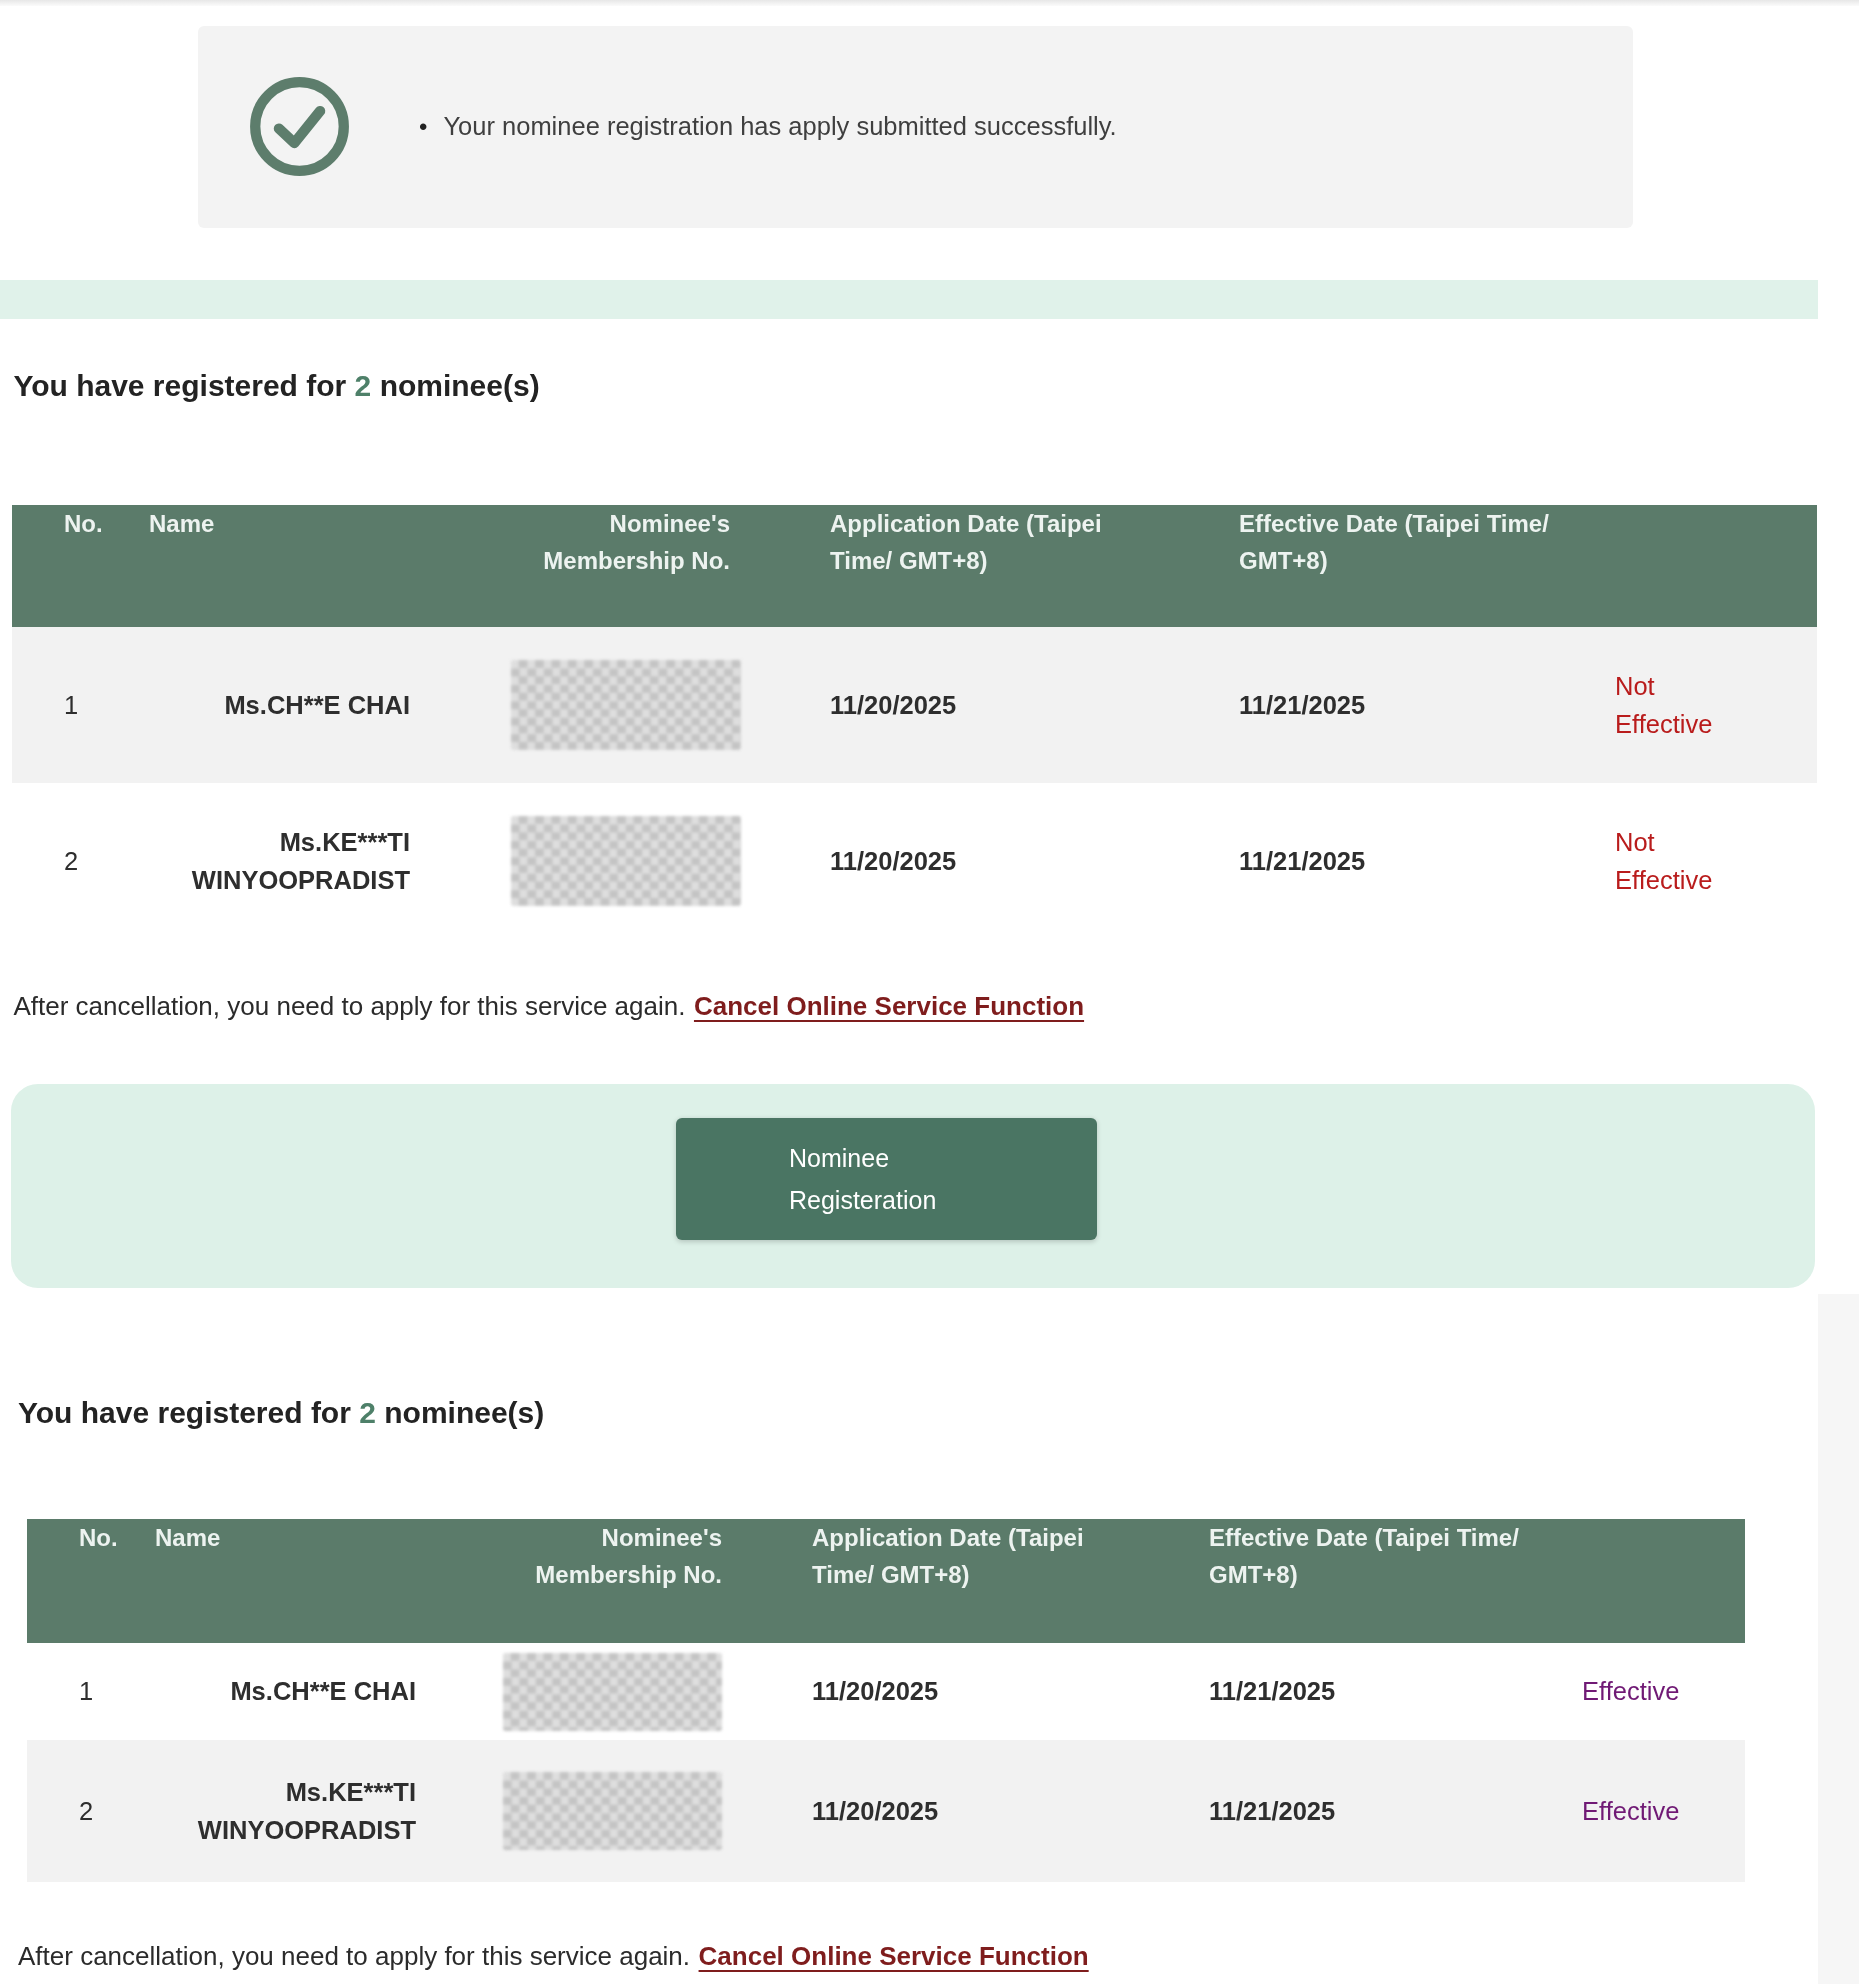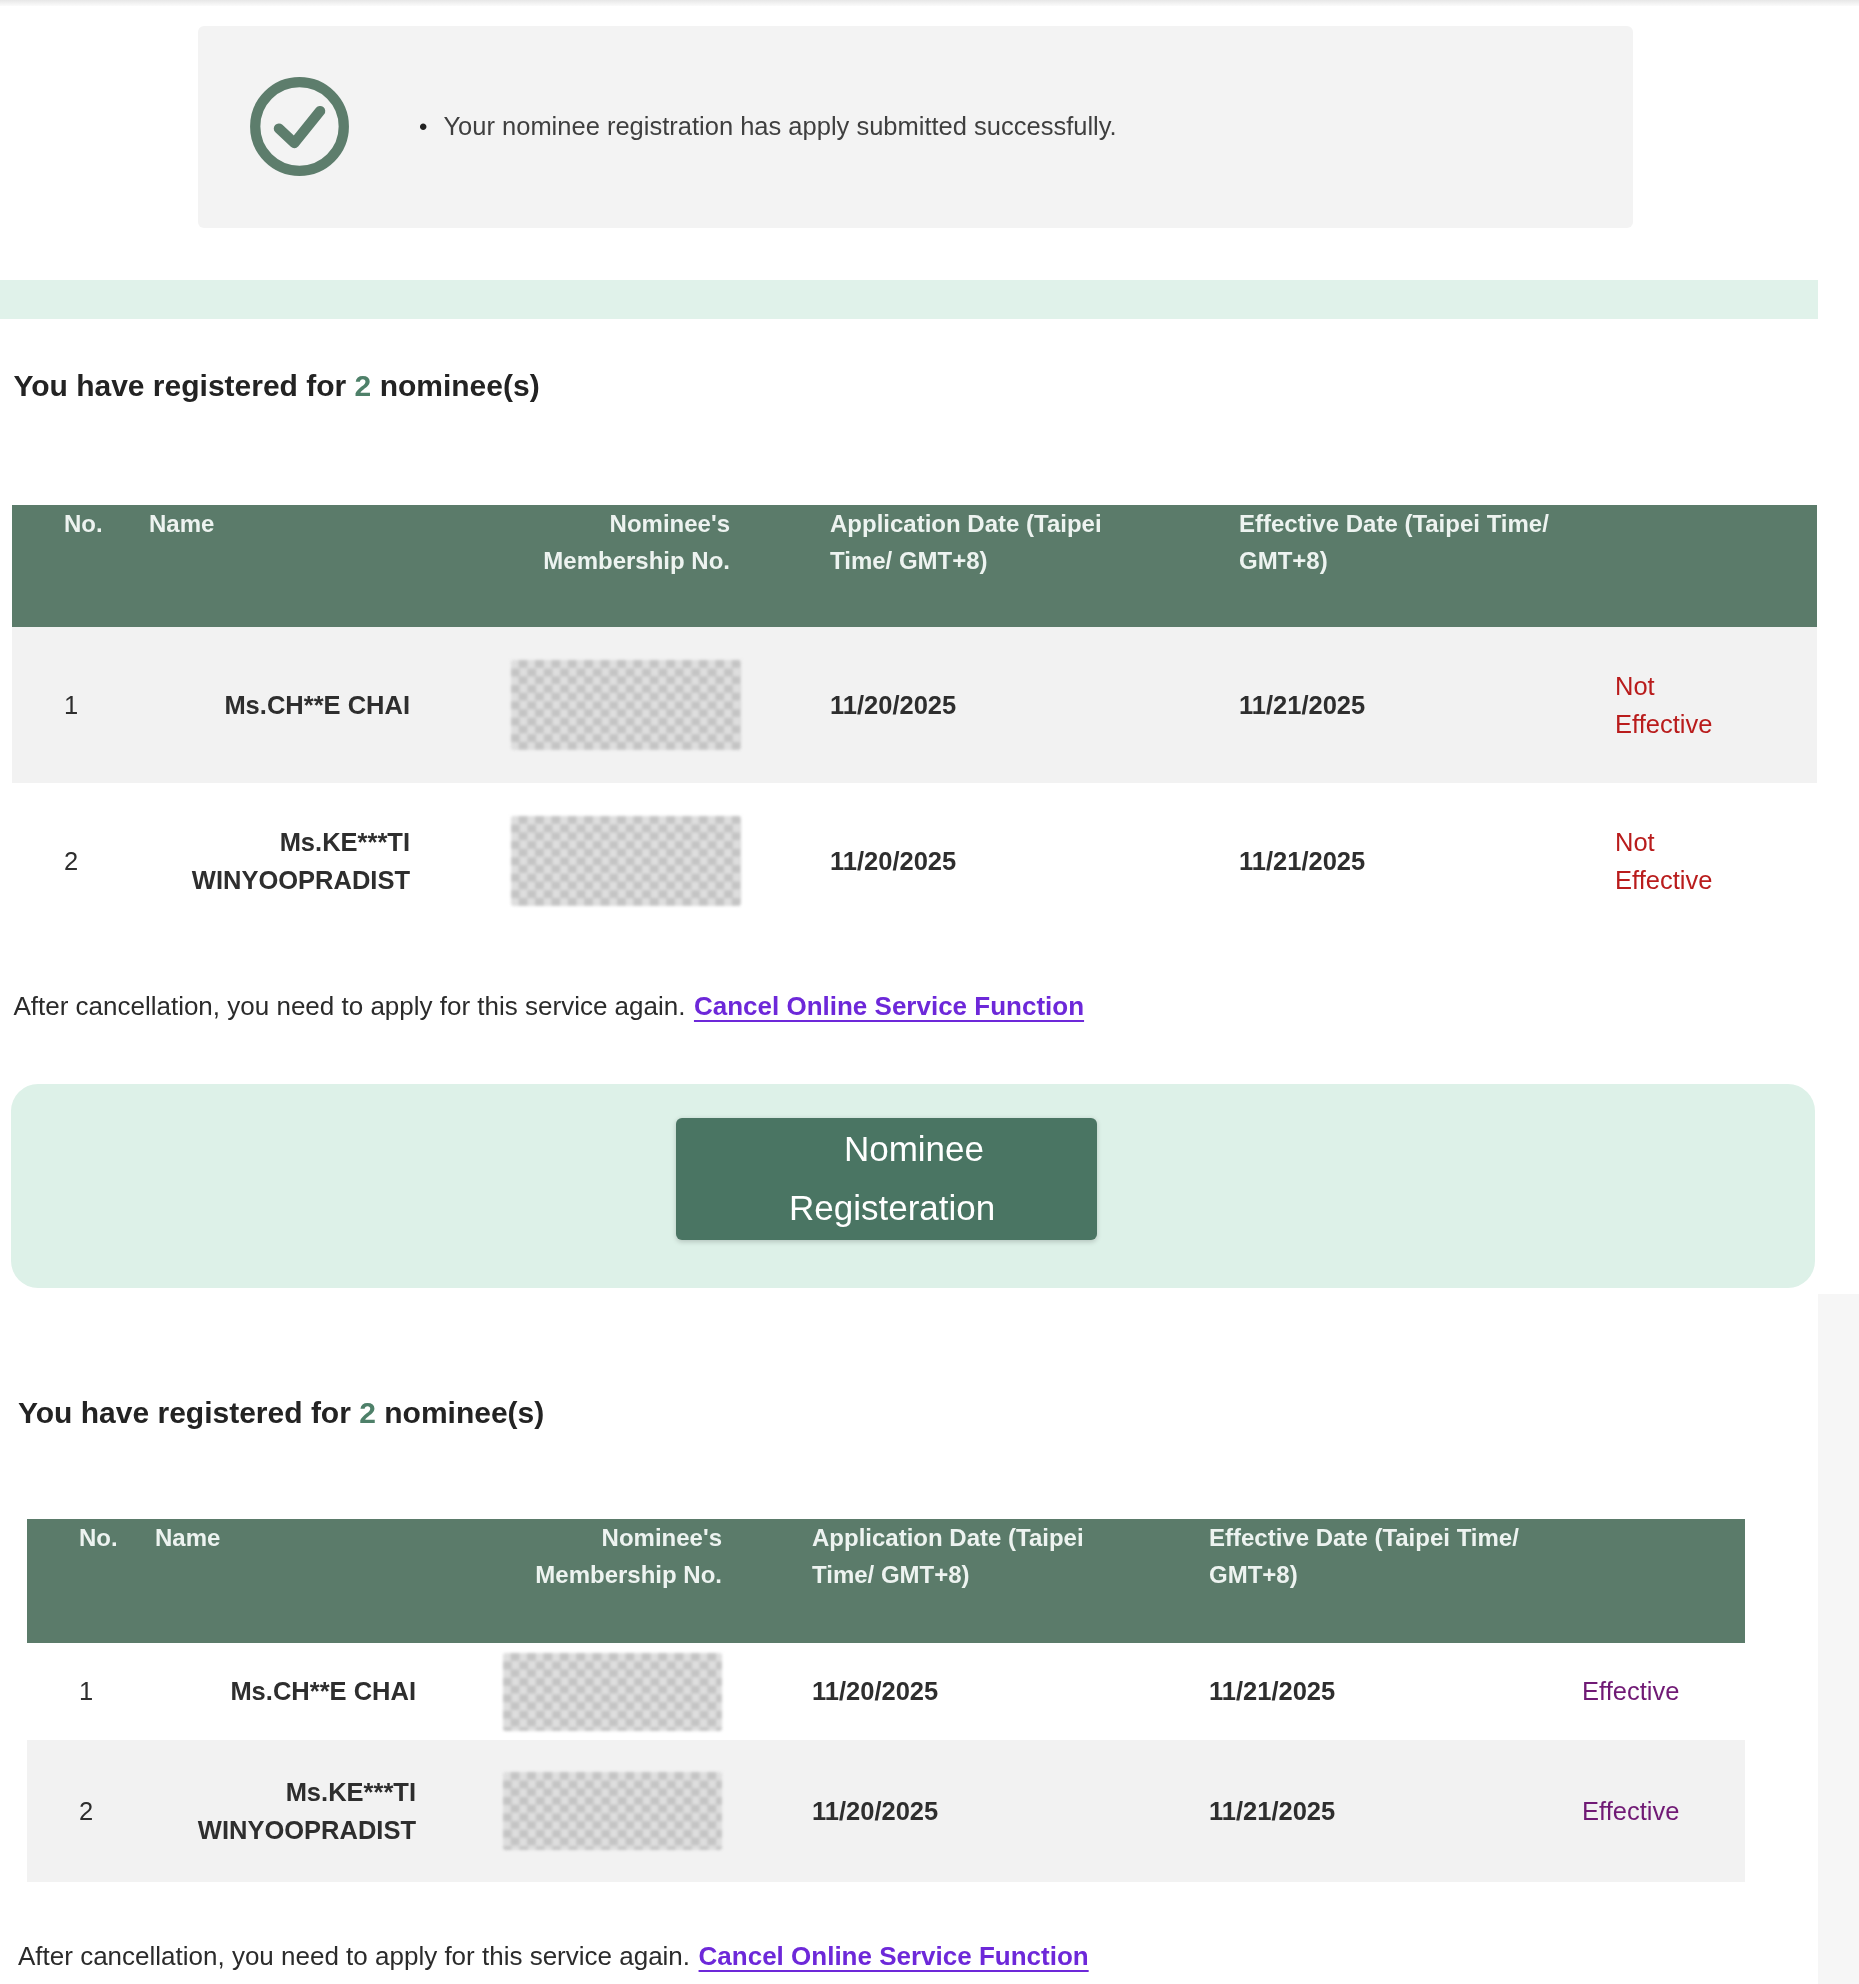--- a/index.html
+++ b/index.html
@@ -17,22 +17,22 @@
   .banner-text{margin-left:68px;font-size:25.5px;color:#3f3f3f;display:flex;align-items:baseline;}
   .bullet{margin-right:16px;font-size:24px;color:#222;}
   
   .mint-strip{position:absolute;left:0;top:280px;width:1818px;height:39px;background:#e0f2ea;}
   .mint-panel{position:absolute;left:11px;top:1084px;width:1804px;height:204px;
     background:#ddf1e8;border-radius:27px;}
   .nominee-btn{position:absolute;left:676px;top:1118px;width:421px;height:122px;
     background:#4a7563;border:none;border-radius:6px;color:#ffffff;
     display:flex;align-items:center;justify-content:center;cursor:pointer;
     box-shadow:0 1.8px 4.9px rgba(0,0,0,0.18);}
-  .nominee-btn span{display:block;width:195px;text-align:right;
-    font-size:35px;font-weight:500;line-height:1.68;
+  .nominee-btn span{display:block;width:195px;text-align:left;
+    font-size:25px;font-weight:500;line-height:1.68;
     font-family:"Liberation Sans", sans-serif;}
   
   .heading{position:absolute;font-size:30px;font-weight:700;color:#232323;white-space:nowrap;}
   .heading .count{color:#4e8069;}
   .h1{left:13.4px;top:369px;}
   .h2{left:18px;top:1396px;}
   
   .tbl{position:absolute;}
   .tbl .hdr{display:grid;background:#5b7b6a;color:#edf3f0;
     font-size:24px;font-weight:600;line-height:1.55;}
@@ -61,21 +61,21 @@
   .status-red{color:#b91c1c;max-width:128px;}
   .status-green{color:#701a75;}
   .redact{width:230px;height:90px;border-radius:2.4px;
     background-image:repeating-conic-gradient(#c4c4c4 0% 25%, #dedede 0% 50%);
     background-size:16.4px 16.4px;filter:blur(1.8px);}
   .redact-sm{width:219px;height:78px;}
   
   .footnote{position:absolute;font-size:26px;color:#2b2b2b;white-space:nowrap;}
   .fn1{left:13.4px;top:991px;}
   .fn2{left:18px;top:1941px;}
-  .footnote .link{font-weight:700;color:#6d28d9;text-decoration:underline;
+  .footnote .link{font-weight:700;color:#7f1d1d;text-decoration:underline;
     text-decoration-thickness:1.8px;text-underline-offset:4.9px;cursor:pointer;margin-left:8.5px;}
   .gutter{position:absolute;left:1818px;top:1294px;width:41px;height:691px;background:#f6f6f6;}
 </style>
 </head>
 <body>
 
 <div class="top-line"></div>
 
 <div class="banner">
   <div class="check-wrap">

